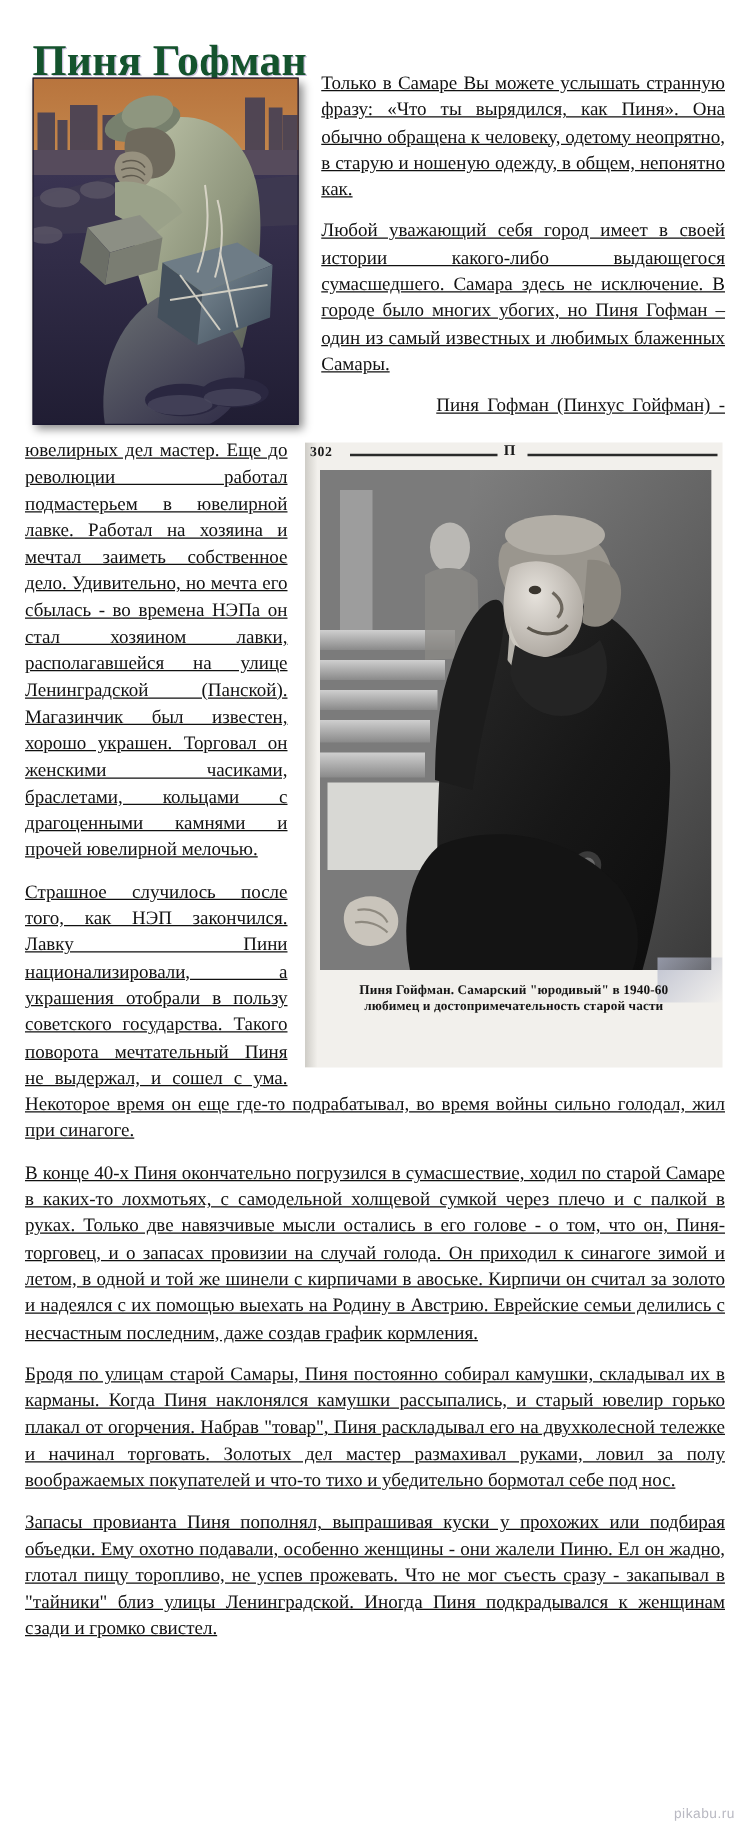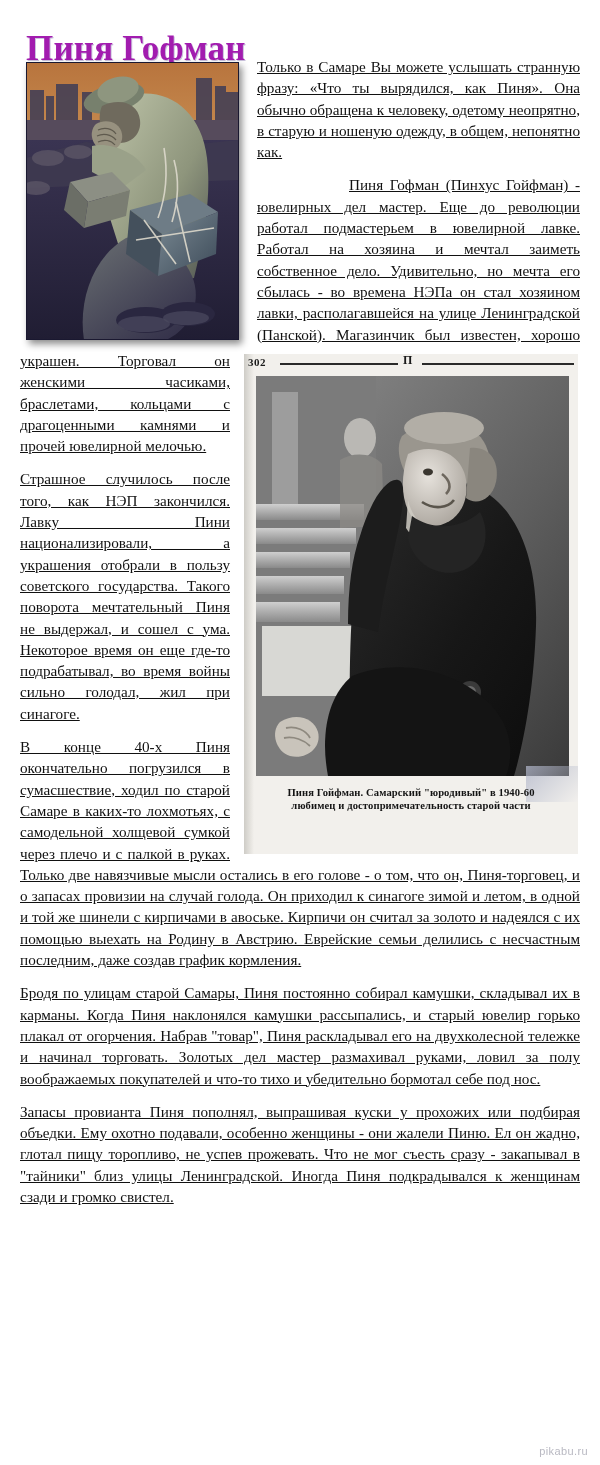--- a/index.html
+++ b/index.html
@@ -26,21 +26,21 @@
   }
 
   
   .title {
     position: absolute;
     left: 26px;
     top: 6px;
     font-size: 35px;
     line-height: 40px;
     font-weight: bold;
-    color: #a21caf;
+    color: #14532d;
     letter-spacing: 0.2px;
     text-shadow: 1px 1px 0 rgba(140,120,180,0.45);
     white-space: nowrap;
   }
 
   
   .article {
     position: absolute;
     left: 20px;
     top: 56px;
@@ -390,20 +390,21 @@
         <div class="scan-stain"></div>
 
         <figcaption class="scan-caption">
           <span class="cap-line">Пиня Гойфман. Самарский "юродивый" в 1940-60</span>
           <span class="cap-line">любимец и достопримечательность старой части</span>
         </figcaption>
       </div>
     </figure>
 
     <p>Только в Самаре Вы можете услышать странную фразу: «Что ты вырядился, как Пиня». Она обычно обращена к человеку, одетому неопрятно, в старую и ношеную одежду, в общем, непонятно как.</p>
+    <p>Любой уважающий себя город имеет в своей истории какого-либо выдающегося сумасшедшего. Самара здесь не исключение. В городе было многих убогих, но Пиня Гофман – один из самый известных и любимых блаженных Самары.</p>
     <p class="indent-first">Пиня Гофман (Пинхус Гойфман) - ювелирных дел мастер. Еще до революции работал подмастерьем в ювелирной лавке. Работал на хозяина и мечтал заиметь собственное дело. Удивительно, но мечта его сбылась - во времена НЭПа он стал хозяином лавки, располагавшейся на улице Ленинградской (Панской). Магазинчик был известен, хорошо украшен. Торговал он женскими часиками, браслетами, кольцами с драгоценными камнями и прочей ювелирной мелочью.</p>
     <p>Страшное случилось после того, как НЭП закончился. Лавку Пини национализировали, а украшения отобрали в пользу советского государства. Такого поворота мечтательный Пиня не выдержал, и сошел с ума. Некоторое время он еще где-то подрабатывал, во время войны сильно голодал, жил при синагоге.</p>
     <p>В конце 40-х Пиня окончательно погрузился в сумасшествие, ходил по старой Самаре в каких-то лохмотьях, с самодельной холщевой сумкой через плечо и с палкой в руках. Только две навязчивые мысли остались в его голове - о том, что он, Пиня-торговец, и о запасах провизии на случай голода. Он приходил к синагоге зимой и летом, в одной и той же шинели с кирпичами в авоське. Кирпичи он считал за золото и надеялся с их помощью выехать на Родину в Австрию. Еврейские семьи делились с несчастным последним, даже создав график кормления.</p>
     <p>Бродя по улицам старой Самары, Пиня постоянно собирал камушки, складывал их в карманы. Когда Пиня наклонялся камушки рассыпались, и старый ювелир горько плакал от огорчения. Набрав "товар", Пиня раскладывал его на двухколесной тележке и начинал торговать. Золотых дел мастер размахивал руками, ловил за полу воображаемых покупателей и что-то тихо и убедительно бормотал себе под нос.</p>
     <p>Запасы провианта Пиня пополнял, выпрашивая куски у прохожих или подбирая объедки. Ему охотно подавали, особенно женщины - они жалели Пиню. Ел он жадно, глотал пищу торопливо, не успев прожевать. Что не мог съесть сразу - закапывал в "тайники" близ улицы Ленинградской. Иногда Пиня подкрадывался к женщинам сзади и громко свистел.</p>
   </div>
 
   <div class="watermark">pikabu.ru</div>
 </div>
 

